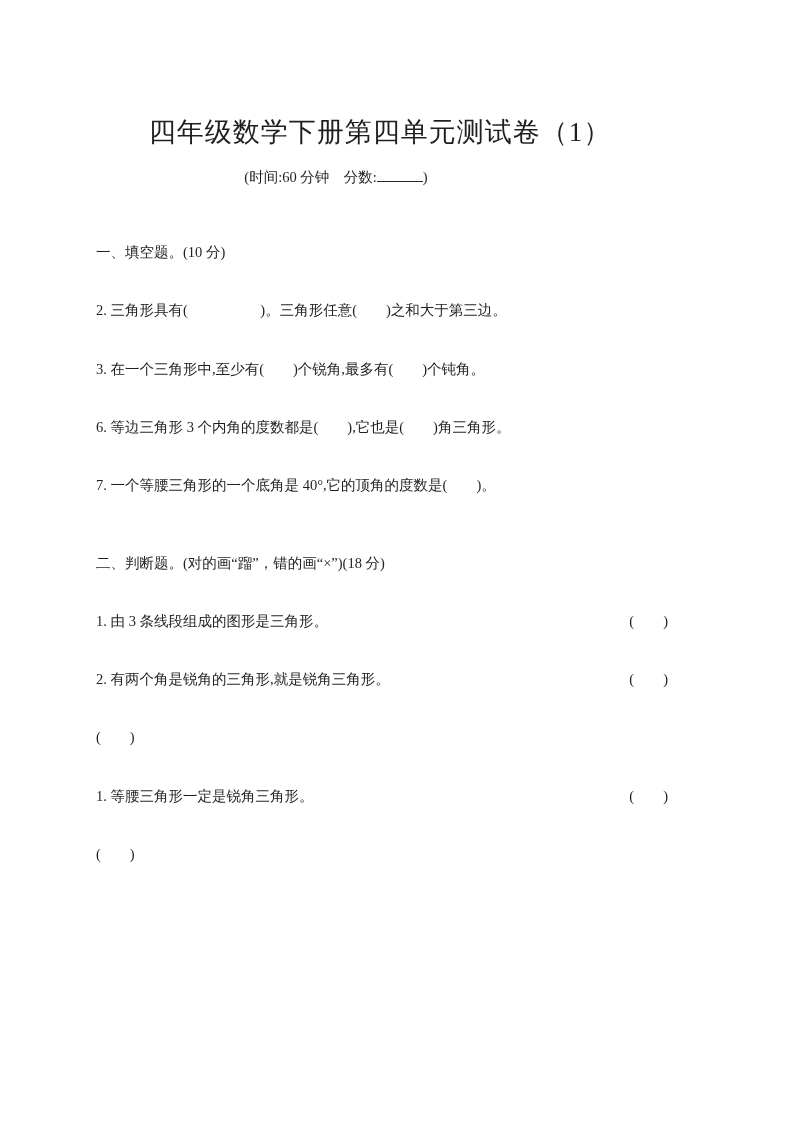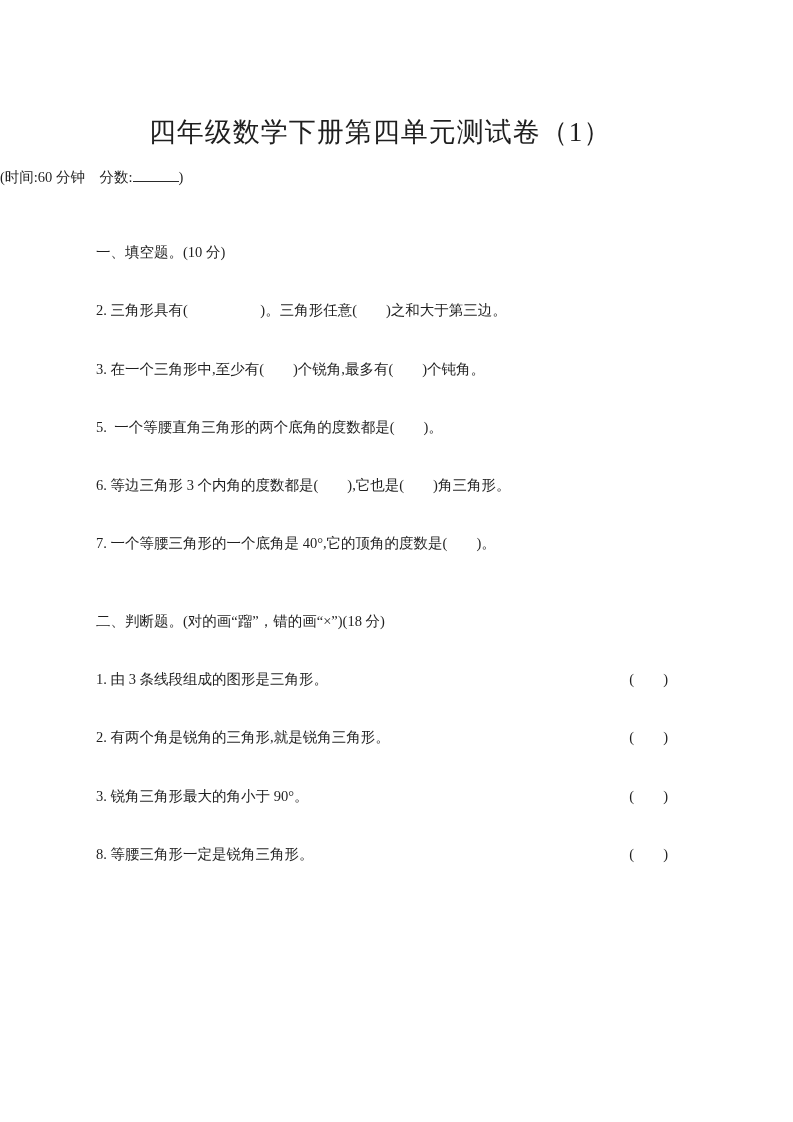--- a/index.html
+++ b/index.html
@@ -13,21 +13,21 @@
   }
   .title{
     position:absolute;top:114px;left:0;right:33px;
     text-align:center;
     font-size:27px;
     letter-spacing:1px;
     white-space:pre;
   }
   .meta{
     position:absolute;top:167px;left:0;width:672px;
-    text-align:left;
+    text-align:center;
     font-size:14.5px;
     white-space:pre;
   }
   .score-blank{
     display:inline-block;width:46px;height:14px;
     border-bottom:1px solid #2a2a2a;
   }
   .content{
     position:absolute;top:185px;left:96px;width:572px;
     font-size:14.5px;line-height:19.4px;
@@ -43,29 +43,28 @@
 
   <div class="title">四年级数学下册第四单元测试卷（1）</div>
 
   <div class="meta"><span>(时间:60 分钟　分数:</span><span class="score-blank"></span><span>)</span></div>
 
   <div class="content">
 
     <div class="line">一、填空题。(10 分)</div>
     <div class="line">2. 三角形具有(　　　　　)。三角形任意(　　)之和大于第三边。</div>
     <div class="line">3. 在一个三角形中,至少有(　　)个锐角,最多有(　　)个钝角。</div>
-    <div class="line">5.  一个等腰直角三角形的两个底角的度数都是(　　)。</div>
     <div class="line">6. 等边三角形 3 个内角的度数都是(　　),它也是(　　)角三角形。</div>
     <div class="line">7. 一个等腰三角形的一个底角是 40°,它的顶角的度数是(　　)。</div>
 
     <div class="line">二、判断题。(对的画“蹓”，错的画“×”)(18 分)</div>
     <div class="line judge"><span>1. 由 3 条线段组成的图形是三角形。</span><span>(　　)</span></div>
     <div class="line judge"><span>2. 有两个角是锐角的三角形,就是锐角三角形。</span><span>(　　)</span></div>
-    <div class="line judge"><span>3. 锐角三角形最大的角小于 90°。</span><span>(　　)</span></div>
-    <div class="line judge"><span>8. 等腰三角形一定是锐角三角形。</span><span>(　　)</span></div>
+    <div class="line judge"><span>(　　)</span></div>
+    <div class="line judge"><span>1. 等腰三角形一定是锐角三角形。</span><span>(　　)</span></div>
     <div class="line judge"><span>(　　)</span></div>
     <div class="line judge"><span>6. 梯形只有一条高。</span><span>(　　)</span></div>
     
     
     
 
     
     
     
     

